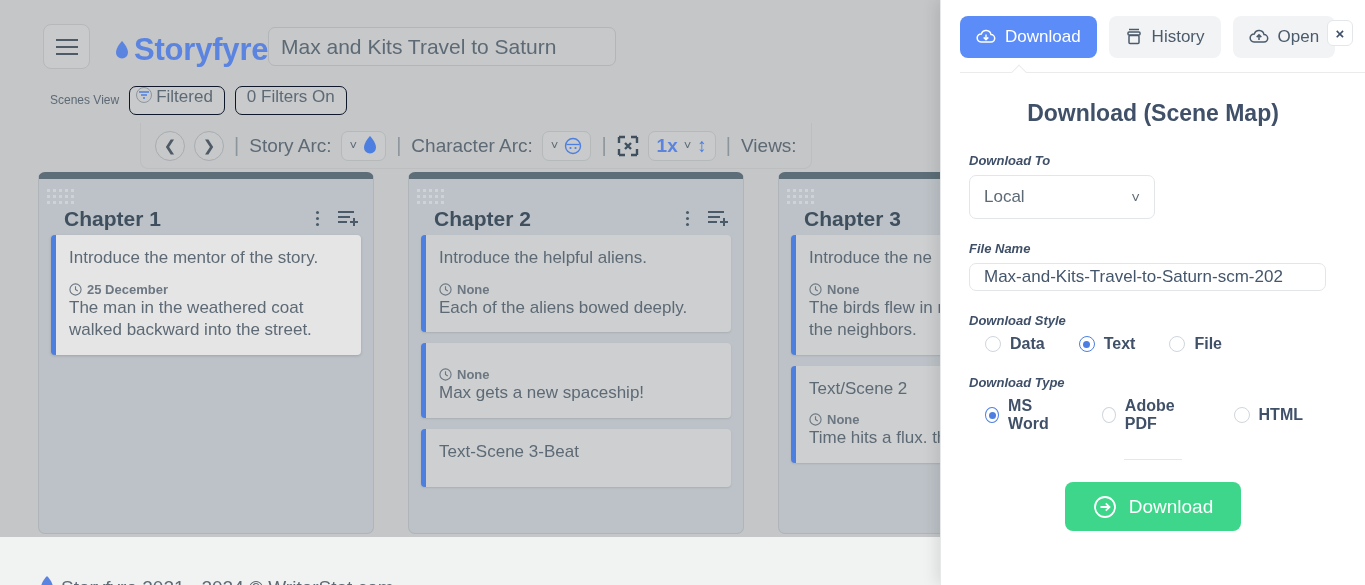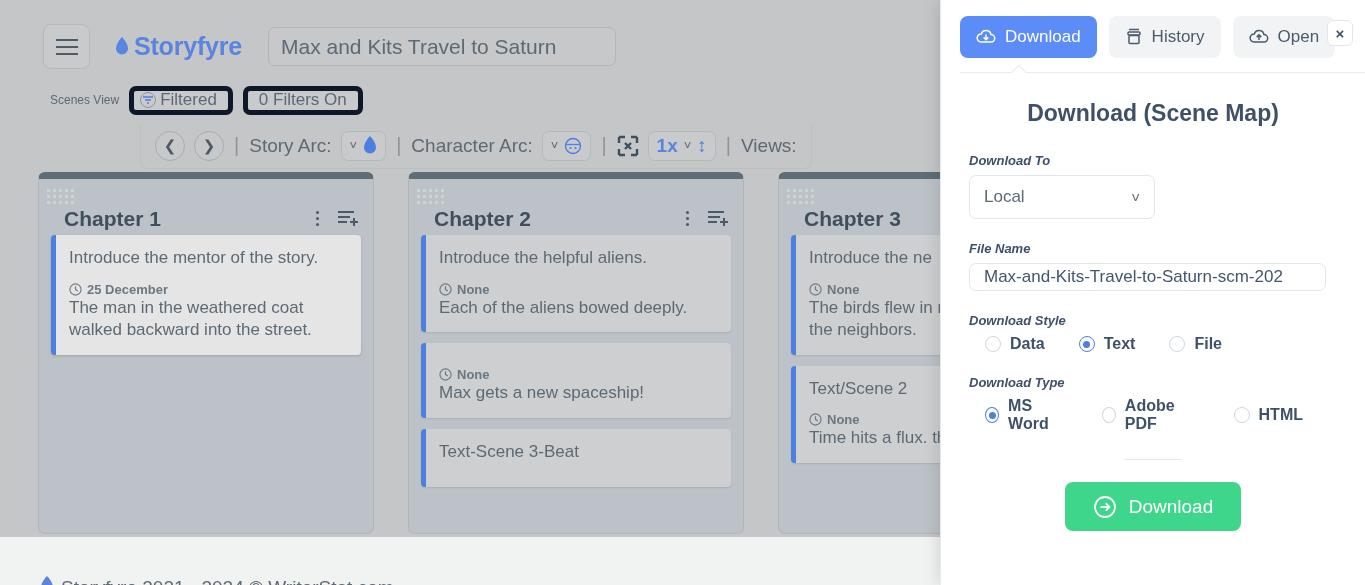--- a/index.html
+++ b/index.html
@@ -30,40 +30,40 @@
   }
   .burger i { display:block; width: 22px; height: 2px; background: #4e5a66; position: relative; }
   .burger i:before, .burger i:after{
     content:""; position:absolute; left:0; width:22px; height:2px; background:#4e5a66;
   }
   .burger i:before { top:-7px; } .burger i:after { top:7px; }
 
   .brand {
     position: absolute; left: 115px; top: 32px;
     display: flex; align-items: center; gap: 5px;
-    color: #5b84e0; font-size: 25px; font-weight: 700; letter-spacing: -.2px;
+    color: #5b84e0; font-size: 31px; font-weight: 700; letter-spacing: -.2px;
   }
   .flame { width: 14px; height: 19px; display:block; }
 
   .story-title {
     position: absolute; left: 268px; top: 27px;
     width: 348px; height: 39px;
     border: 1px solid #b3b6b8; border-radius: 7px;
     background: #c6c8c9;
     display: flex; align-items: center; padding: 0 12px;
     color: #5d6a75; font-size: 21px; white-space: nowrap; overflow: hidden;
   }
 
   
   .row2 { position: absolute; left: 0; top: 82px; height: 36px; width: 100%;
           display: flex; align-items: center; gap: 10px; padding-left: 50px; }
   .scenes-view { color: #5d6a75; font-size: 12px; }
   .pill {
-    border: 5px solid #0f172a; border-radius: 7px; background: #c8cacb;
-    height: 29px; display: flex; align-items: center; gap: 4px;
+    border: 1px solid #0f172a; border-radius: 7px; background: #c8cacb;
+    height: 29px; display: flex; align-items: flex-start; gap: 4px;
     padding: 0 11px; color: #5d6a75; font-size: 17px; white-space: nowrap;
   }
   .pill.round-ic { padding-left: 6px; }
   .filter-ic { width: 16px; height: 16px; border: 1px solid #8d969e; border-radius: 50%;
                display:flex; align-items:center; justify-content:center; }
 
   
   .row3 {
     position: absolute; left: 140px; top: 123px; height: 46px;
     display: flex; align-items: center; gap: 9px;

